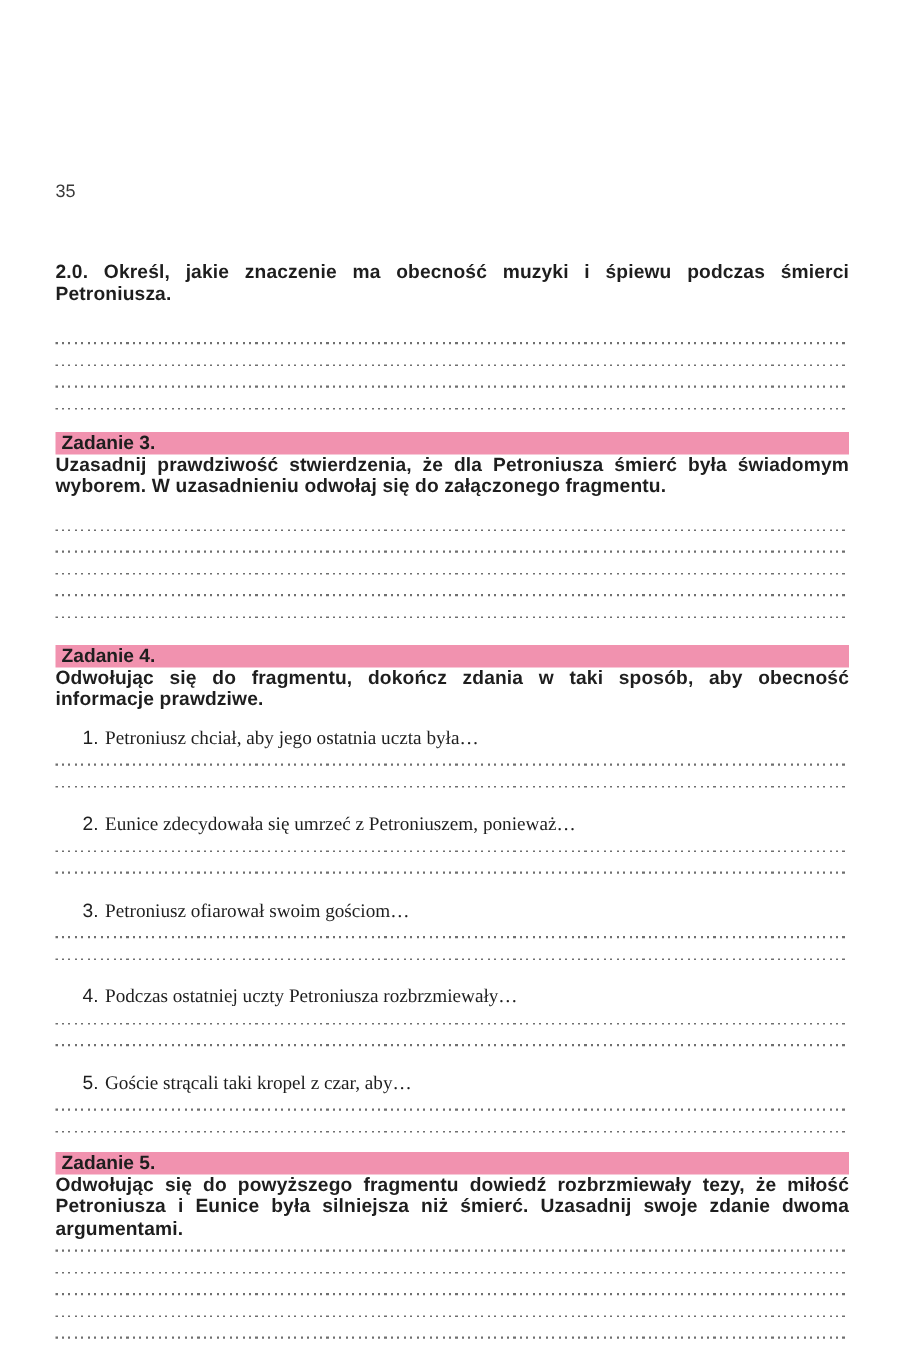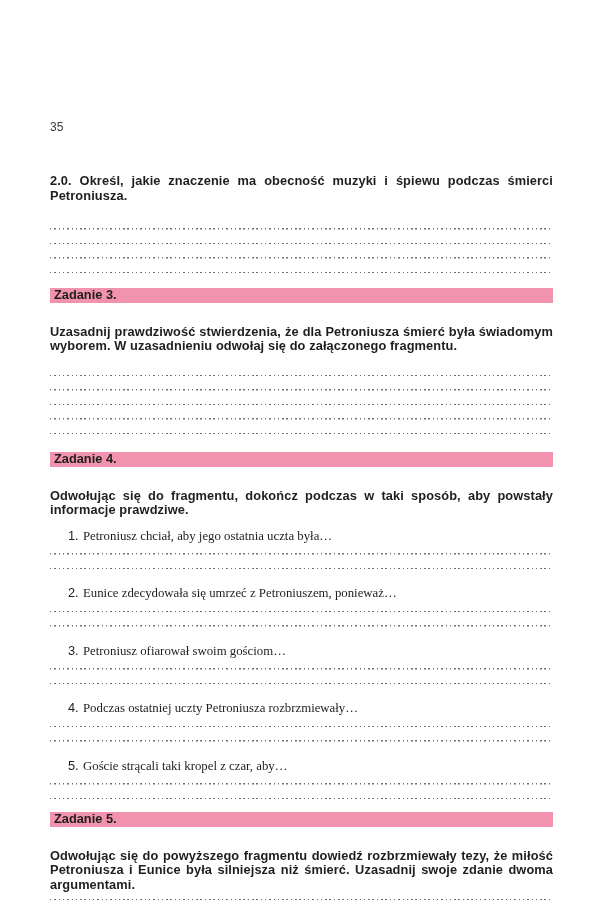--- a/index.html
+++ b/index.html
@@ -12,37 +12,36 @@
   html, body { background: #fff; }
   body {
     font-family: "Liberation Sans", "DejaVu Sans", sans-serif;
     color: var(--text);
   }
   .page {
     position: relative;
     width: 603px;
     height: 900px;
     background: var(--page-bg);
-    padding: 0 50px;
+    padding: 0 37px;
     overflow: hidden;
     display: flow-root;
     font-size: 12.8px;
     line-height: 14.5px;
   }
   .page-number {
     margin-top: 120px;
     font-size: 12px;
     line-height: 14px;
     color: #3a3a3a;
   }
   .instruction {
     font-weight: 700;
     text-align: justify;
     letter-spacing: 0.1px;
-    margin-top: 22px;
   }
   .q23-text { margin-top: 40px; }
   .answers { }
   .answers.q23-answers { margin-top: 12px; }
   .answer-line {
     height: 14.5px;
     background-image: repeating-linear-gradient(90deg, var(--dots) 0, var(--dots) 1.4px, transparent 1.4px, transparent 4.3px);
     background-size: 100% 1.5px;
     background-position: 0 100%;
     background-repeat: no-repeat;
@@ -95,21 +94,21 @@
         <div class="answer-line"></div>
         <div class="answer-line"></div>
         <div class="answer-line"></div>
         <div class="answer-line"></div>
         <div class="answer-line"></div>
       </div>
   </section>
 
   <section class="task task-4">
     <div class="task-header">Zadanie 4.</div>
-    <p class="instruction">Odwołując się do fragmentu, dokończ podczas w taki sposób, aby powstały informacje prawdziwe.</p>
+    <p class="instruction">Odwołując się do fragmentu, dokończ zdania w taki sposób, aby obecność informacje prawdziwe.</p>
 
     <div class="items-list">
 
       <div class="item">
         <div class="item-line">
           <span class="item-number">1.</span>
           <span class="item-text">Petroniusz chciał, aby jego ostatnia uczta była…</span>
         </div>
         <div class="answers">
             <div class="answer-line"></div>

